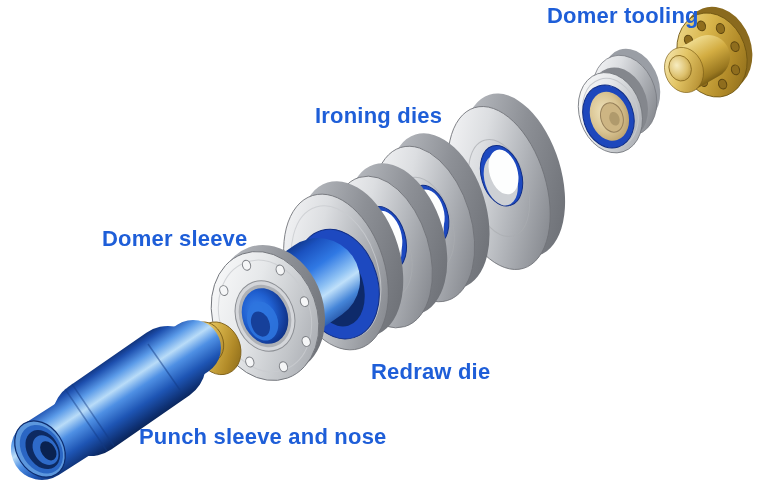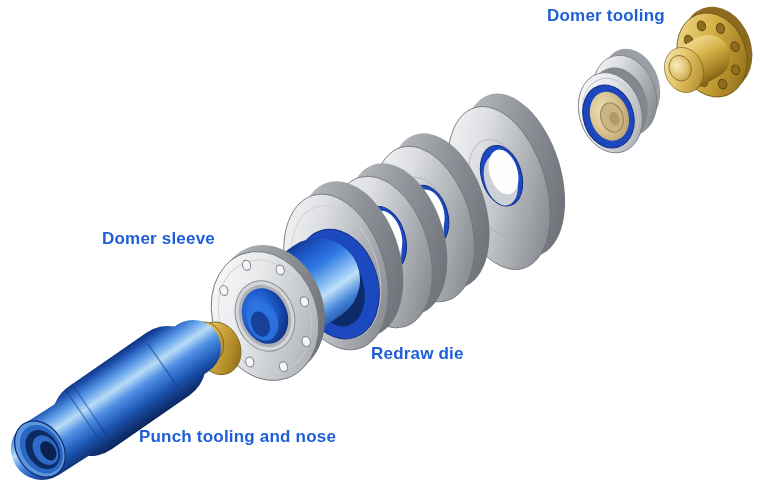--- a/index.html
+++ b/index.html
@@ -1,24 +1,24 @@
 <!DOCTYPE html>
 <html><head>
 <meta charset="utf-8">
 <style>
   html,body{margin:0;padding:0;background:#ffffff;}
   #canvas{position:relative;width:761px;height:485px;background:#ffffff;overflow:hidden;
           font-family:"Liberation Sans",sans-serif;}
   #scene{position:absolute;left:0;top:0;}
-  .lbl{position:absolute;font-weight:bold;font-size:17px;line-height:20px;color:#1e5ed8;
+  .lbl{position:absolute;font-weight:bold;font-size:22px;line-height:20px;color:#1e5ed8;
        white-space:nowrap;letter-spacing:0.2px;font-family:"Liberation Sans",sans-serif;}
   #lbl-domer{left:547px;top:6px;}
   #lbl-ironing{left:315px;top:106px;}
   #lbl-redraw-sleeve{left:102px;top:229px;}
-  #lbl-redraw-die{left:371px;top:344px;}
+  #lbl-redraw-die{left:371px;top:362px;}
   #lbl-punch{left:139px;top:427px;}
 </style>
 </head>
 <body>
 
 <div id="canvas">
 
 <svg id="scene" width="761" height="485" viewBox="0 0 761 485">
   <defs>
     <linearGradient id="gFace" x1="0" y1="0" x2="1" y2="1">
@@ -218,16 +218,17 @@
       <ellipse cx="40" cy="449" rx="23" ry="30" fill="#5c97dd" stroke="#0d2c6e" stroke-width="1.2"></ellipse>
       <ellipse cx="41" cy="450" rx="19.5" ry="26" fill="#2a66c4"></ellipse>
       <ellipse cx="42" cy="451" rx="15.5" ry="21" fill="#0d2a62"></ellipse>
       <ellipse cx="44" cy="453" rx="11.5" ry="16" fill="#2e6ac8"></ellipse>
       <ellipse cx="46" cy="455" rx="7" ry="10.5" fill="#0a2250"></ellipse>
     </g>
   </g>
 </svg>
 
   <div class="lbl" id="lbl-domer">Domer tooling</div>
+  <div class="lbl" id="lbl-ironing">Ironing dies</div>
   <div class="lbl" id="lbl-redraw-sleeve">Domer sleeve</div>
   <div class="lbl" id="lbl-redraw-die">Redraw die</div>
-  <div class="lbl" id="lbl-punch">Punch tooling and nose</div>
+  <div class="lbl" id="lbl-punch">Punch sleeve and nose</div>
 </div>
 
 </body></html>

